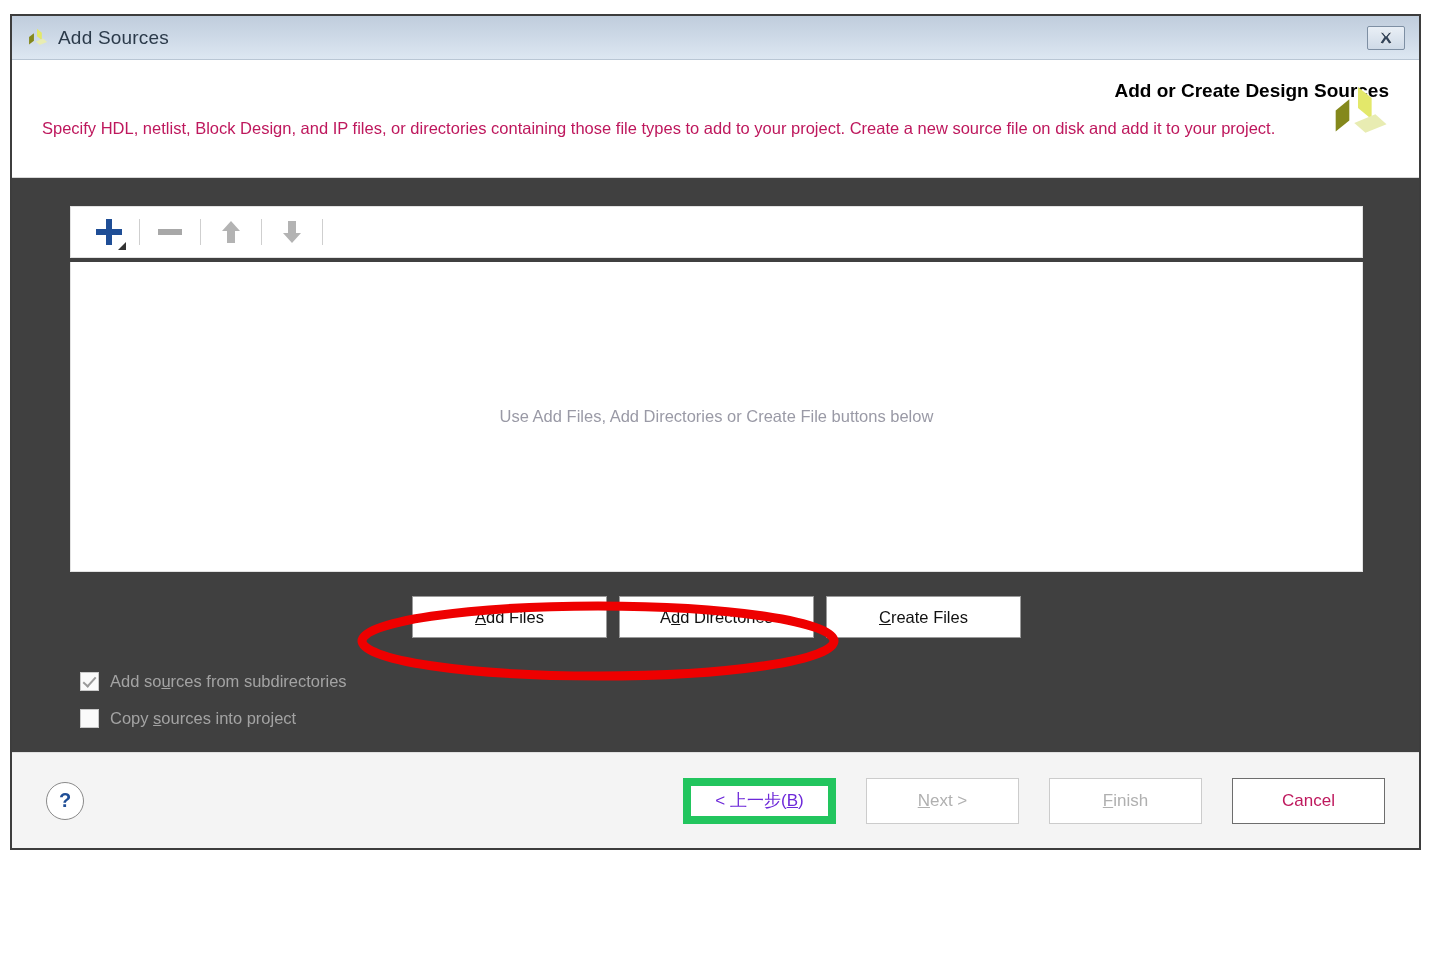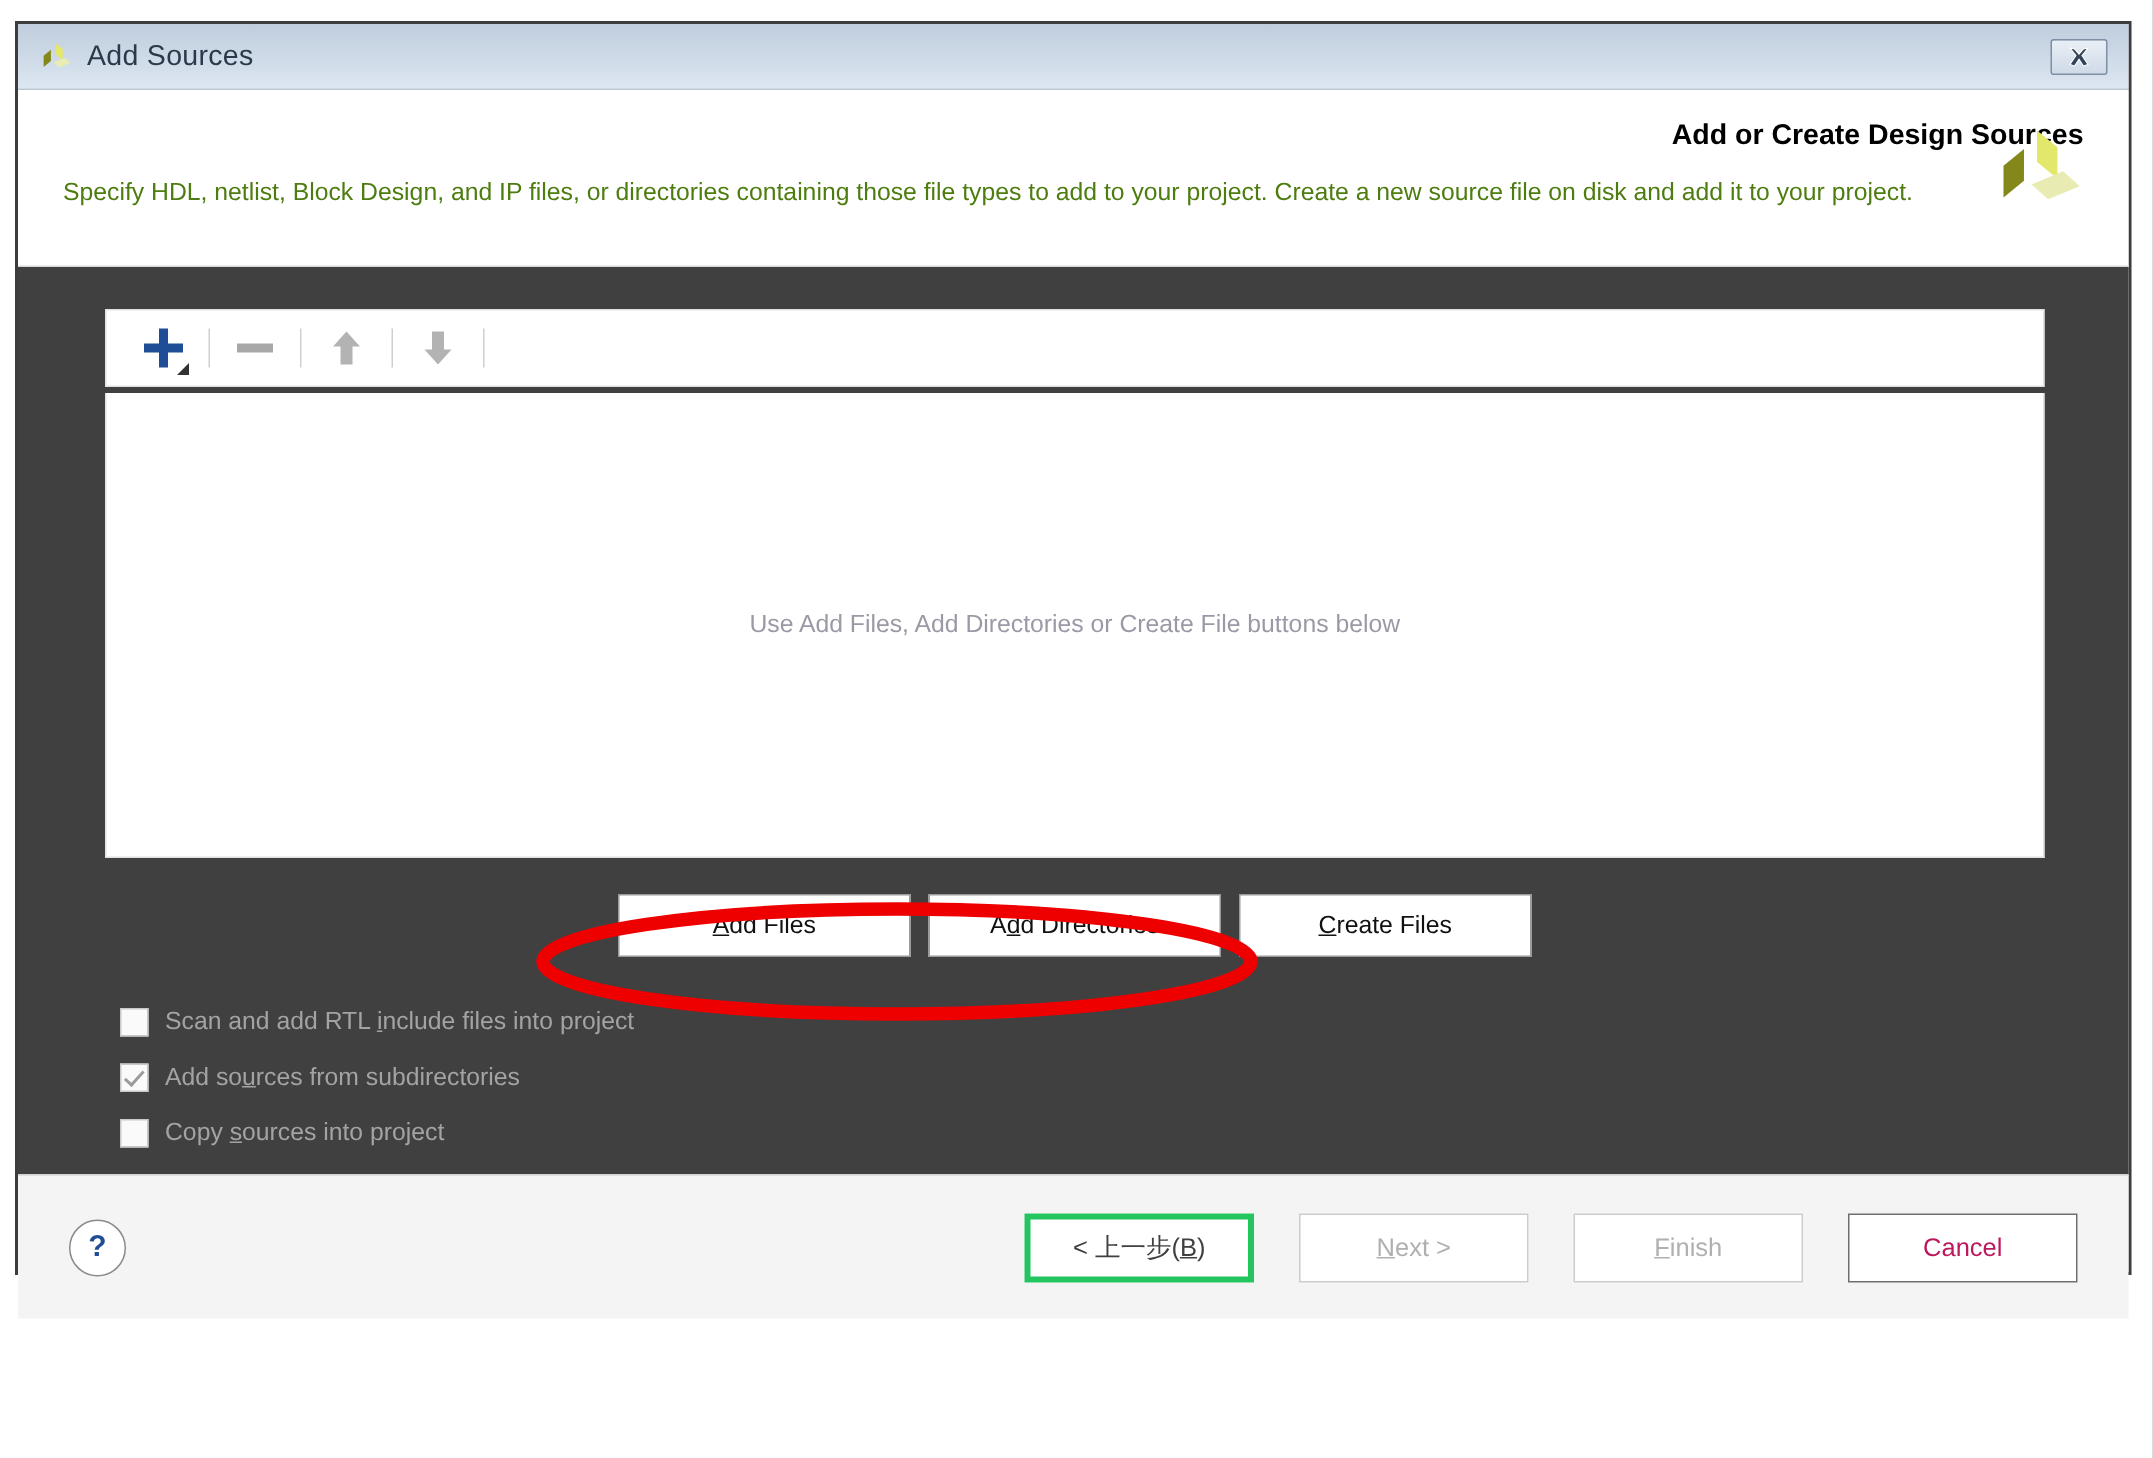--- a/index.html
+++ b/index.html
@@ -83,21 +83,21 @@
   }
   .header-title {
     font-size: 19px;
     font-weight: bold;
     color: #000000;
     margin: 0 0 14px 0;
     text-align: right;
   }
   .header-desc {
     font-size: 16.5px;
-    color: #4d7c0f;
+    color: #be185d;
     line-height: 1.52;
     max-width: 1250px;
     margin: 0;
   }
   .header-logo {
     position: absolute;
     right: 28px;
     top: 22px;
     width: 66px;
     height: 62px;
@@ -270,22 +270,22 @@
     align-items: center;
     justify-content: center;
     box-sizing: border-box;
     font-family: "Liberation Sans", sans-serif;
   }
   .nav-btn.enabled {
     border: 1px solid #6d6d6d;
     color: #be185d;
   }
   .nav-btn.default {
-    border: 4px solid #22c55e;
-    color: #404040;
+    border: 8px solid #22c55e;
+    color: #6d28d9;
   }
   .nav-btn .mn { text-decoration: underline; }
 
   
   .annot-ellipse {
     position: absolute;
     left: 356px;
     top: 600px;
     width: 485px;
     height: 82px;
@@ -366,26 +366,20 @@
         </div>
         <div class="action-btn">
           <span></span>
             <span class="mn">C</span>
             <span>reate Files</span>
         </div>
       </div>
 
       <div class="checks">
         <div class="check-row">
-          <div class="check-box"></div>
-          <div class="check-label">
-            <span>Scan and add RTL </span><span class="mn">i</span><span>nclude files into project</span>
-          </div>
-        </div>
-        <div class="check-row">
           <div class="check-box checked"></div>
           <div class="check-label">
             <span>Add so</span><span class="mn">u</span><span>rces from subdirectories</span>
           </div>
         </div>
         <div class="check-row">
           <div class="check-box"></div>
           <div class="check-label">
             <span>Copy </span><span class="mn">s</span><span>ources into project</span>
           </div>

